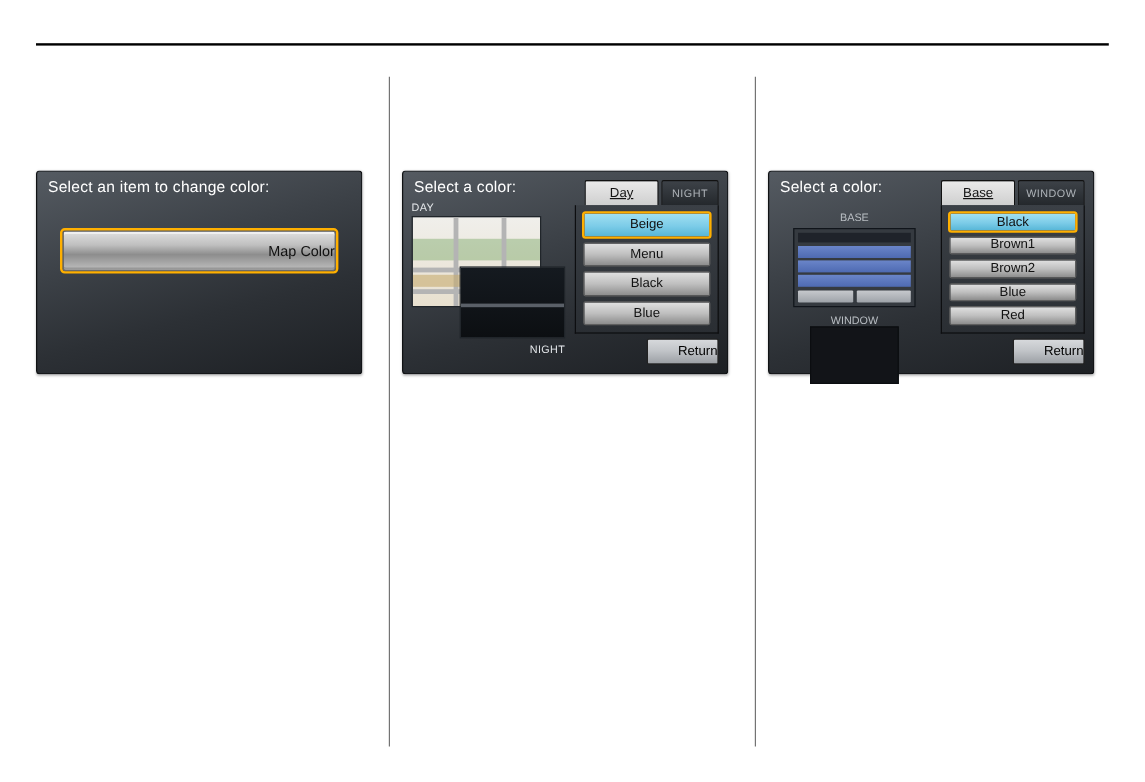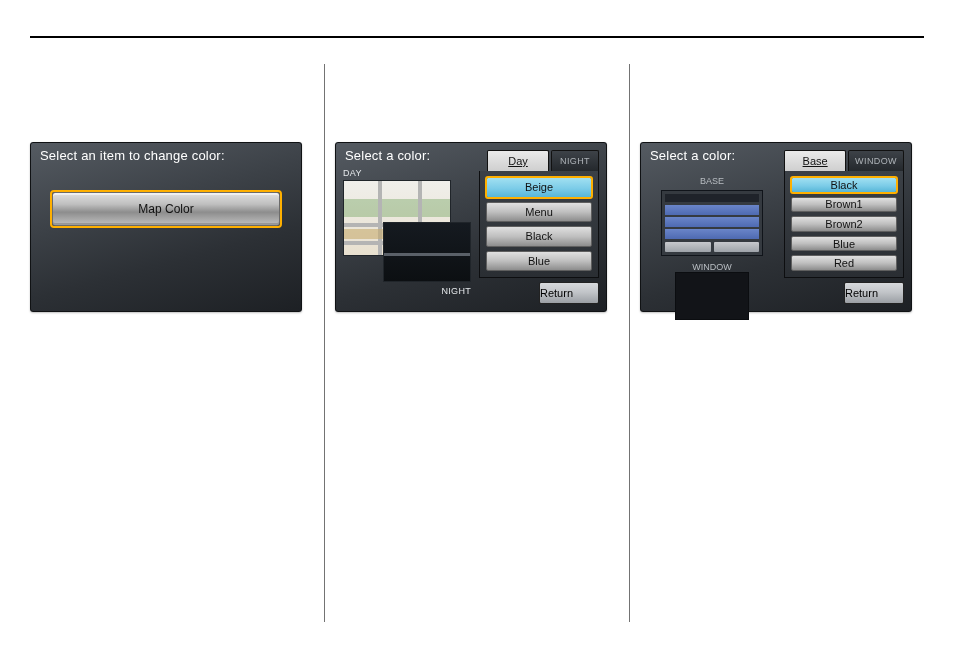--- a/index.html
+++ b/index.html
@@ -87,21 +87,21 @@
     top: 50px;
   }
   .metal-btn {
     height: 34px;
     border: 1px solid #6a6a6a;
     border-radius: 3px;
     background: linear-gradient(180deg, var(--metal-light) 0%, var(--metal-mid) 35%, var(--metal-dark) 60%, var(--metal-mid) 100%);
     box-shadow: inset 0 2px 0 rgba(255,255,255,.55), inset 0 -2px 0 rgba(0,0,0,.18);
     color: #111;
     font-size: 12px;
-    display: flex; align-items: center; justify-content: center;
+    display: flex; align-items: center; justify-content: flex-end;
     position: relative;
   }
   .metal-btn.selected::before {
     content: "";
     position: absolute;
     inset: -3px;
     border-radius: 4px;
     border: 2px solid var(--sel-ring);
     pointer-events: none;
   }
@@ -172,21 +172,21 @@
     position: absolute; right: 8px; bottom: 8px;
   }
   .return-btn {
     width: 60px;
     height: 22px;
     border-radius: 2px;
     background: linear-gradient(180deg, #d7d9dc 0%, #c2c5c9 45%, #9b9fa4 100%);
     border: 1px solid #222;
     color: #000;
     font-size: 11px;
-    display:flex; align-items:center; justify-content:flex-start;
+    display:flex; align-items:center; justify-content:flex-end;
   }
 
   
   .previews {
     position: absolute;
     left: 8px; top: 30px; bottom: 10px; right: 132px;
   }
   .prev-label { color: var(--small-label); font-size: 9px; letter-spacing:.3px; position:absolute; }
   .prev-day {
     position: absolute;

